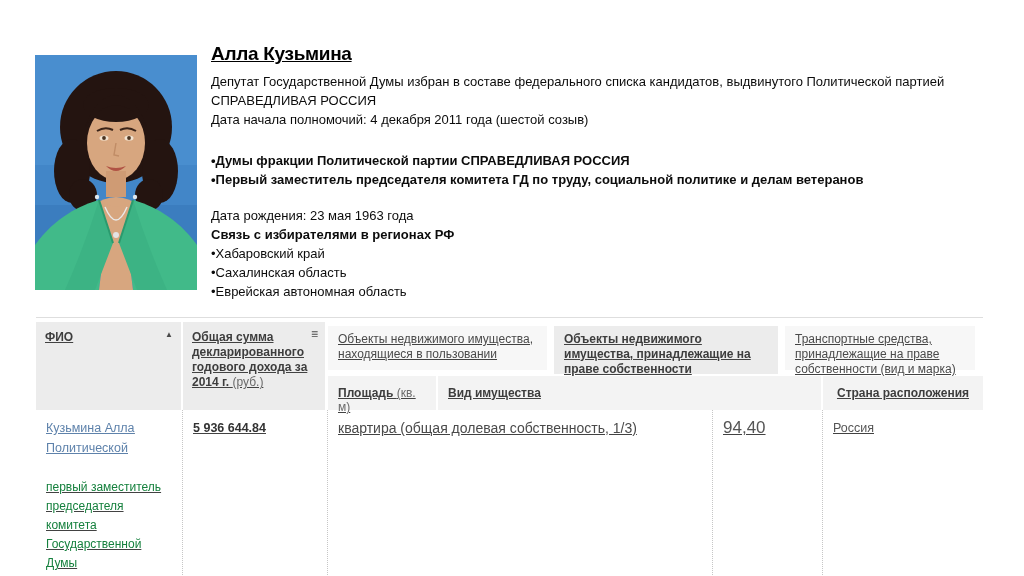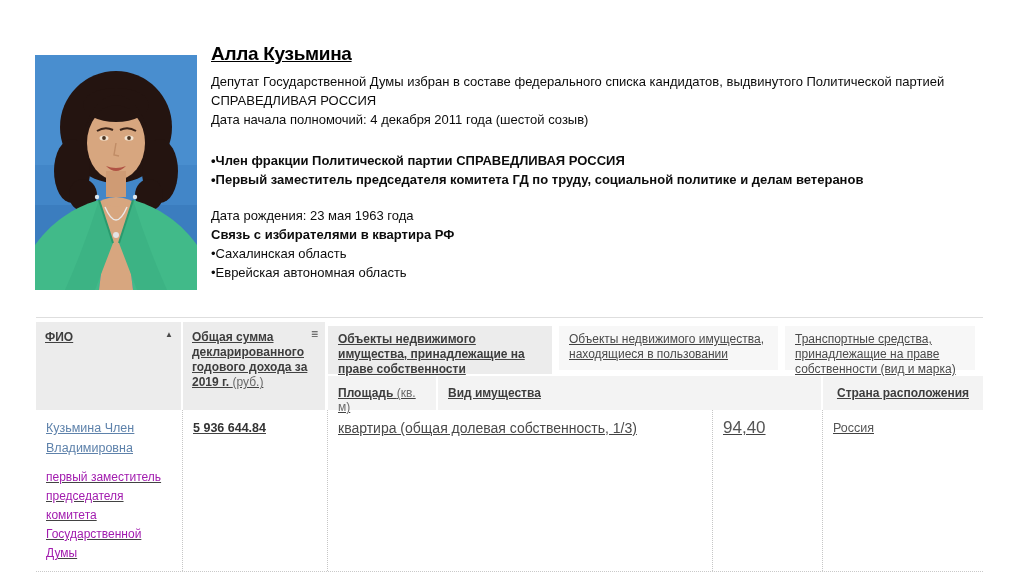--- a/index.html
+++ b/index.html
@@ -42,21 +42,21 @@
   .sh3{flex:1;text-align:center;}
   .drow{display:flex;min-height:114px;border-bottom:1px dotted #c9c9c9;}
   .dcell{box-sizing:border-box;padding:8px 10px;line-height:20px;}
   .db{border-right:1px dotted #c6c6c6;}
   .dc1{width:147px;font-size:12.5px;}
   .dc2{width:145px;font-weight:bold;color:#333;font-size:12.5px;}
   .dc3{width:385px;color:#4a4a4a;font-size:14px;}
   .dc4{width:110px;color:#555;font-size:17px;}
   .dc5{flex:1;color:#555;font-size:12.5px;}
   .name-link{color:#5e82ab;text-decoration:underline;cursor:pointer;display:inline;}
-  .position{margin-top:10px;color:#a21caf;font-size:12px;line-height:19px;}
+  .position{margin-top:20px;color:#15803d;font-size:12px;line-height:19px;}
 </style>
 </head>
 <body>
 
 <div class="photo-box">
   <svg width="162" height="235" viewBox="0 0 162 235">
     <rect x="0" y="0" width="162" height="235" fill="#4286c8"></rect>
     <rect x="0" y="0" width="162" height="110" fill="#539ad8" opacity="0.45"></rect>
     <rect x="0" y="150" width="162" height="85" fill="#2f6cb0" opacity="0.35"></rect>
 
@@ -97,67 +97,68 @@
     <circle cx="100" cy="142" r="2.2" fill="#dfe8ef"></circle>
   </svg>
 </div>
 
 <div class="info">
   <h1>Алла Кузьмина</h1>
   <div class="para">Депутат Государственной Думы избран в составе федерального списка кандидатов, выдвинутого Политической партией СПРАВЕДЛИВАЯ РОССИЯ</div>
   <div class="para">Дата начала полномочий: 4 декабря 2011 года (шестой созыв)</div>
 
   <div class="bullets">
-    <div>•Член фракции Политической партии СПРАВЕДЛИВАЯ РОССИЯ</div>
+    <div>•Думы фракции Политической партии СПРАВЕДЛИВАЯ РОССИЯ</div>
     <div>•Первый заместитель председателя комитета ГД по труду, социальной политике и делам ветеранов</div>
   </div>
 
   <div class="birth-block">
     <div>Дата рождения: 23 мая 1963 года</div>
-    <div class="bold">Связь с избирателями в квартира РФ</div>
+    <div class="bold">Связь с избирателями в регионах РФ</div>
+    <div>•Хабаровский край</div>
     <div>•Сахалинская область</div>
     <div>•Еврейская автономная область</div>
   </div>
 </div>
 
 <div class="decl">
 
   <div class="hdr">
     <div class="hcell hc1">
       <span>ФИО</span>
       <span class="sort-icon">▲</span>
     </div>
     <div class="hcell hc2">
-      <span>Общая сумма декларированного годового дохода за 2019 г. </span><span class="unit">(руб.)</span>
+      <span>Общая сумма декларированного годового дохода за 2014 г. </span><span class="unit">(руб.)</span>
       <span class="menu-icon">≡</span>
     </div>
 
     <div class="hright">
       <div class="tabs">
+        <div class="tab tab-idle tab-2">Объекты недвижимого имущества, находящиеся в пользовании</div>
         <div class="tab tab-active">Объекты недвижимого имущества, принадлежащие на праве собственности</div>
-        <div class="tab tab-idle tab-2">Объекты недвижимого имущества, находящиеся в пользовании</div>
         <div class="tab tab-idle tab-3">Транспортные средства, принадлежащие на праве собственности (вид и марка)</div>
       </div>
       <div class="subhdr">
         <div class="scell sh2">
           <span>Площадь </span><span class="unit">(кв. м)</span>
         </div>
         <div class="scell sh1">
           <span>Вид имущества</span>
         </div>
         <div class="scell sh3">
           <span>Страна расположения</span>
         </div>
       </div>
     </div>
   </div>
 
   <div class="drow">
     <div class="dcell db dc1">
-      <a class="name-link">Кузьмина Член Владимировна</a>
+      <a class="name-link">Кузьмина Алла Политической</a>
       <div class="position">первый заместитель председателя комитета Государственной Думы</div>
     </div>
     <div class="dcell db dc2">5 936 644.84</div>
     <div class="dcell db dc3">квартира (общая долевая собственность, 1/3)</div>
     <div class="dcell db dc4">94,40</div>
     <div class="dcell dc5">Россия</div>
   </div>
 
 </div>
 

